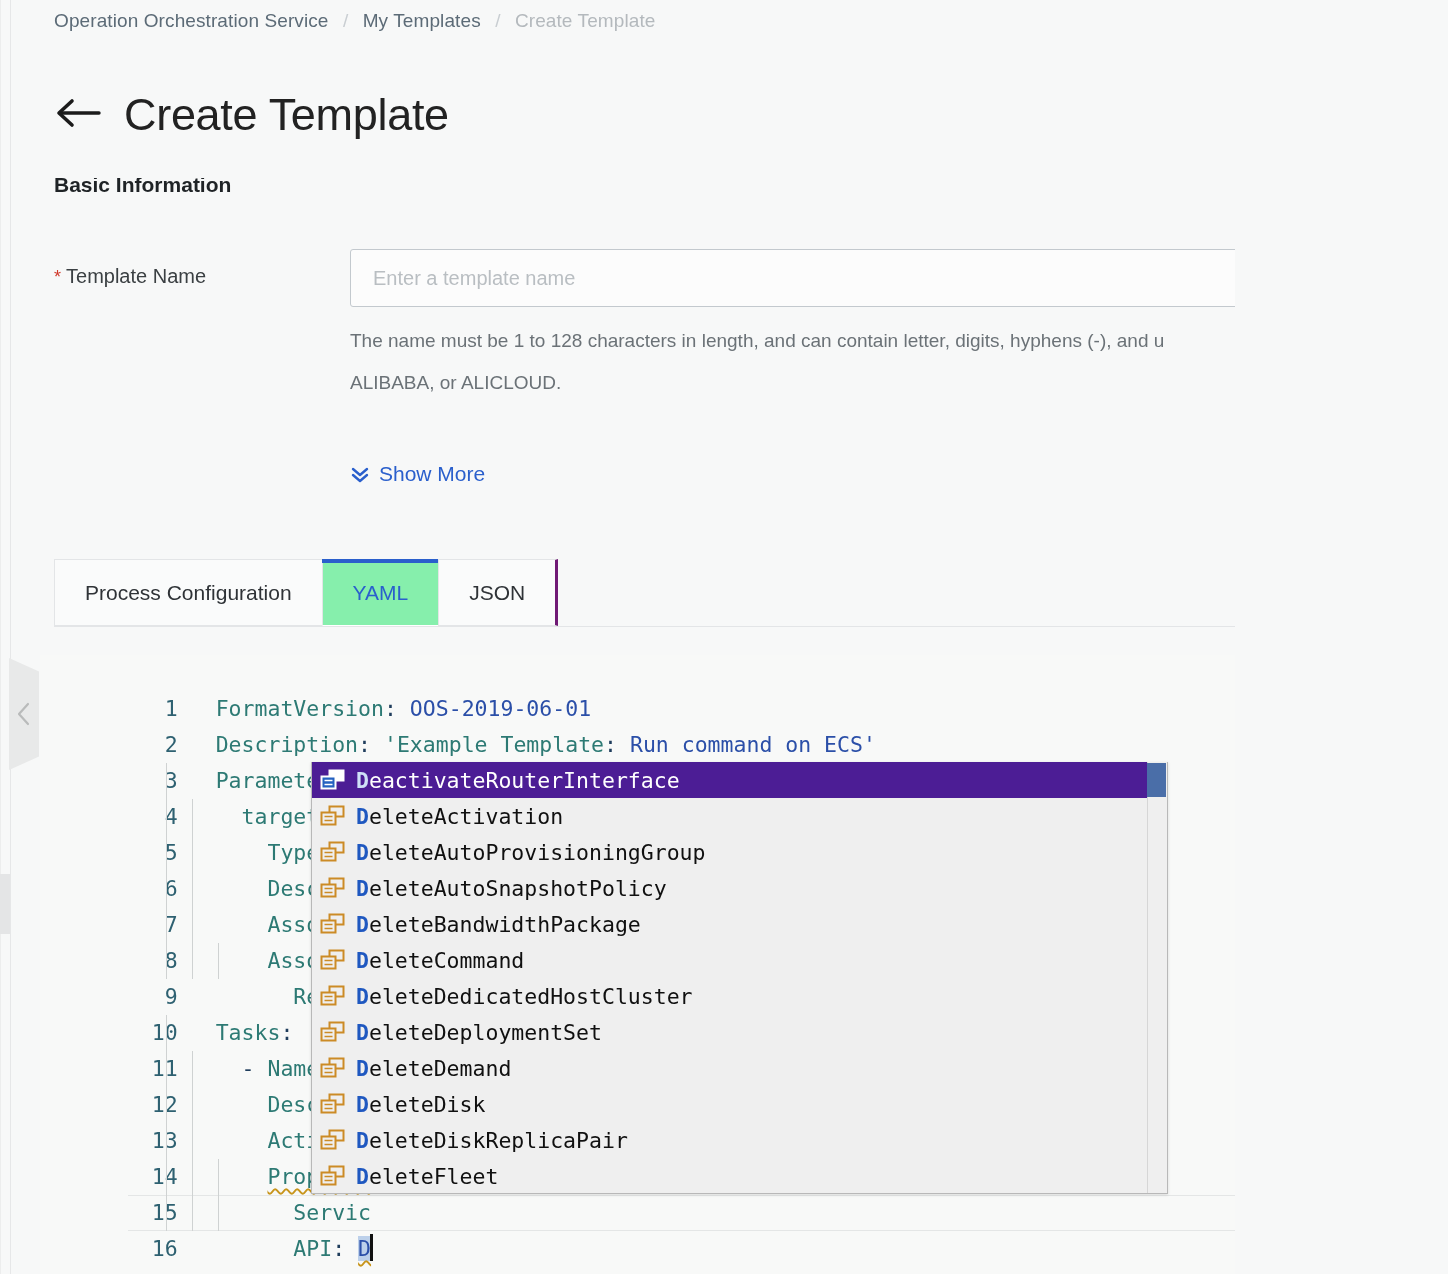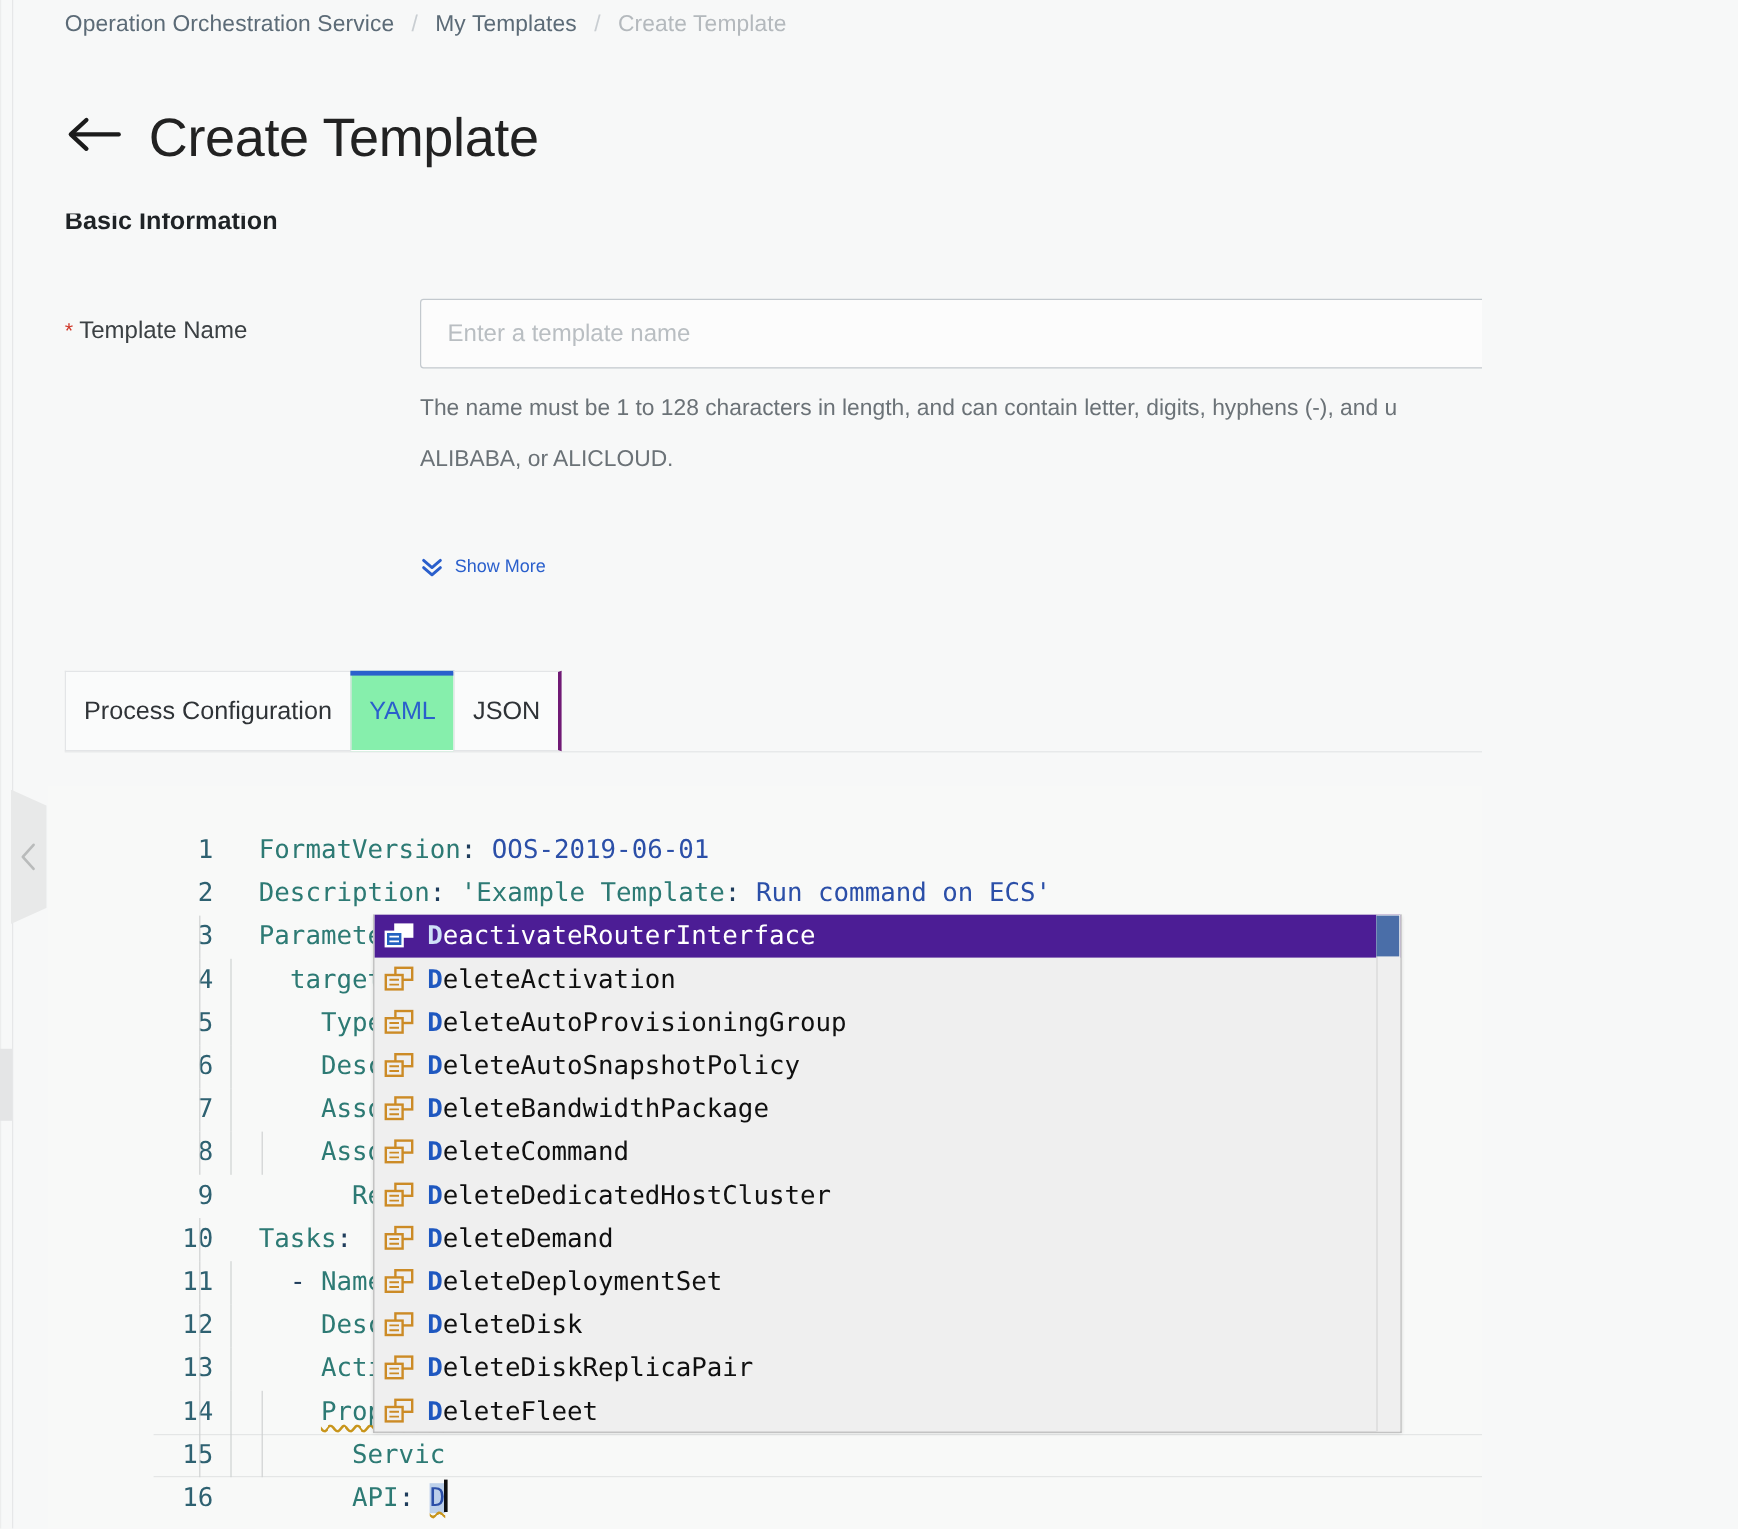--- a/index.html
+++ b/index.html
@@ -119,42 +119,42 @@
     line-height: 42px;
     white-space: pre-wrap;
   }
 
   
   .show-more {
     position: absolute;
     left: 350px; top: 462px;
     display: inline-flex; align-items: center; gap: 9px;
     color: #2a5fcc;
-    font-size: 15px;
+    font-size: 21px;
     cursor: pointer;
     font-weight: 400;
   }
   .show-more svg { display:block; }
 
   
   .tabbar {
     position: absolute;
     left: 54px; top: 559px;
     width: 1394px; height: 68px;
   }
   .tabbar-line {
     position: absolute;
     left: 0; bottom: 0; right: 0;
     height: 1px; background: #e3e5e7;
   }
   .tabs { position: absolute; left: 0; top: 0; display: flex; }
   .tab {
     height: 67px;
     display: flex; align-items: center; justify-content: center;
-    padding: 0 15px;
+    padding: 0 30px;
     font-size: 21px;
     color: #2f3337;
     background: #fafbfb;
     border: 1px solid #e3e5e7;
     border-right: none;
     cursor: pointer;
     position: relative;
     white-space: nowrap;
   }
   .tab:last-child { border-right: 3px solid #701a75; }
@@ -491,32 +491,32 @@
       </div>
 
       <div class="ac-item">
         <span class="ac-icon">
           <svg width="26" height="22" viewBox="0 0 26 22">
             <rect x="9.5" y="1.5" width="14" height="10" fill="#efefef" stroke="#cc8b26" stroke-width="2"></rect>
             <rect x="1.5" y="7.5" width="14" height="12" fill="#efefef" stroke="#cc8b26" stroke-width="2"></rect>
             <path d="M4.5 11.5 H12.5 M4.5 15.5 H12.5" stroke="#cc8b26" stroke-width="1.6"></path>
           </svg>
         </span>
+        <span><span class="match">D</span>eleteDeploymentSet</span>
+      </div>
+
+      <div class="ac-item">
+        <span class="ac-icon">
+          <svg width="26" height="22" viewBox="0 0 26 22">
+            <rect x="9.5" y="1.5" width="14" height="10" fill="#efefef" stroke="#cc8b26" stroke-width="2"></rect>
+            <rect x="1.5" y="7.5" width="14" height="12" fill="#efefef" stroke="#cc8b26" stroke-width="2"></rect>
+            <path d="M4.5 11.5 H12.5 M4.5 15.5 H12.5" stroke="#cc8b26" stroke-width="1.6"></path>
+          </svg>
+        </span>
         <span><span class="match">D</span>eleteDemand</span>
-      </div>
-
-      <div class="ac-item">
-        <span class="ac-icon">
-          <svg width="26" height="22" viewBox="0 0 26 22">
-            <rect x="9.5" y="1.5" width="14" height="10" fill="#efefef" stroke="#cc8b26" stroke-width="2"></rect>
-            <rect x="1.5" y="7.5" width="14" height="12" fill="#efefef" stroke="#cc8b26" stroke-width="2"></rect>
-            <path d="M4.5 11.5 H12.5 M4.5 15.5 H12.5" stroke="#cc8b26" stroke-width="1.6"></path>
-          </svg>
-        </span>
-        <span><span class="match">D</span>eleteDeploymentSet</span>
       </div>
 
       <div class="ac-item">
         <span class="ac-icon">
           <svg width="26" height="22" viewBox="0 0 26 22">
             <rect x="9.5" y="1.5" width="14" height="10" fill="#efefef" stroke="#cc8b26" stroke-width="2"></rect>
             <rect x="1.5" y="7.5" width="14" height="12" fill="#efefef" stroke="#cc8b26" stroke-width="2"></rect>
             <path d="M4.5 11.5 H12.5 M4.5 15.5 H12.5" stroke="#cc8b26" stroke-width="1.6"></path>
           </svg>
         </span>

